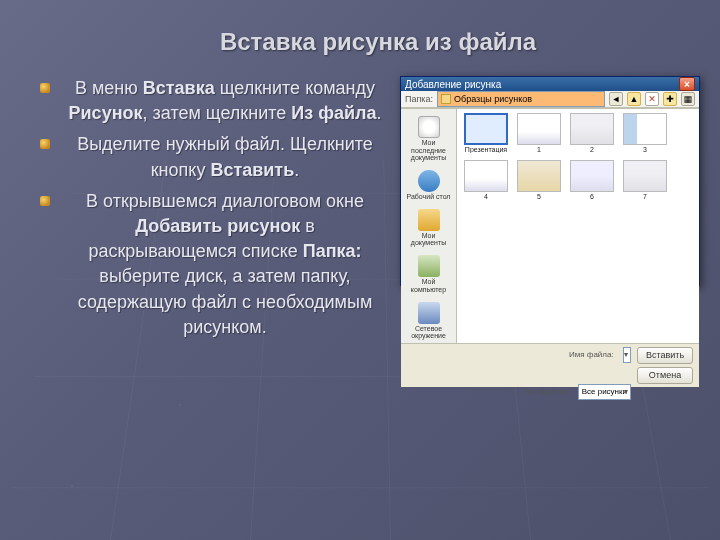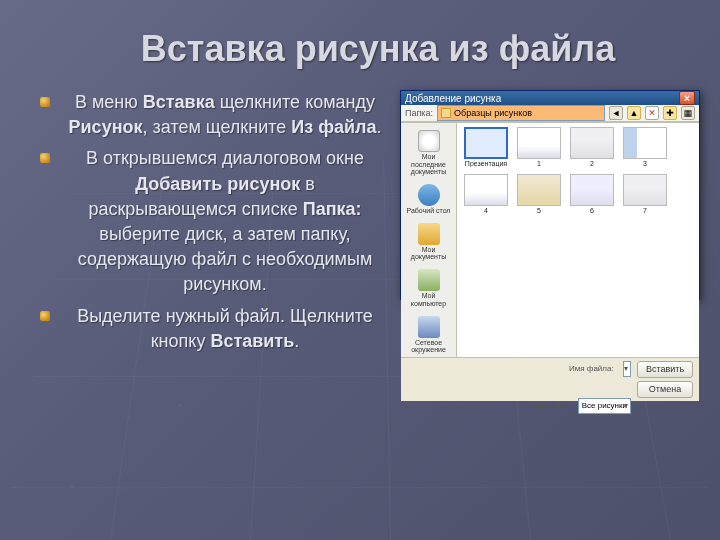--- a/index.html
+++ b/index.html
@@ -23,21 +23,21 @@
       linear-gradient(rgba(255,255,255,0.04) 1px, transparent 1px),
       linear-gradient(90deg, rgba(255,255,255,0.04) 1px, transparent 1px);
     background-size: 140px 140px;
     background-position: -30px 60px;
     transform: perspective(800px) rotateX(25deg);
     transform-origin: center bottom;
     pointer-events: none;
   }
   .title {
     text-align: center;
-    font-size: 36px;
+    font-size: 24px;
     font-weight: bold;
     color: #d8d8e0;
     padding-top: 28px;
     text-shadow: 1px 1px 2px rgba(0,0,0,0.5);
     padding-left: 36px;
   }
   .content {
     display: flex;
     padding: 20px 20px 0 40px;
     gap: 12px;
@@ -226,22 +226,22 @@
 <body>
 
 <div class="grid-overlay"></div>
 
 <div class="title">Вставка рисунка из файла</div>
 
 <div class="content">
   <div class="text-col">
     <ul class="bullets">
       <li>В меню <b>Вставка</b> щелкните команду <b>Рисунок</b>, затем щелкните <b>Из файла</b>.</li>
+      <li>Выделите нужный файл. Щелкните кнопку <b>Вставить</b>.</li>
       <li>В открывшемся диалоговом окне <b>Добавить рисунок</b> в раскрывающемся списке <b>Папка:</b> выберите диск, а затем папку, содержащую файл с необходимым рисунком.</li>
-      <li>Выделите нужный файл. Щелкните кнопку <b>Вставить</b>.</li>
     </ul>
   </div>
 
   <div class="dialog-col">
     <div class="dialog">
       <div class="titlebar">
         <span class="titlebar-text">Добавление рисунка</span>
         <span class="close-btn">×</span>
       </div>
       <div class="toolbar">

